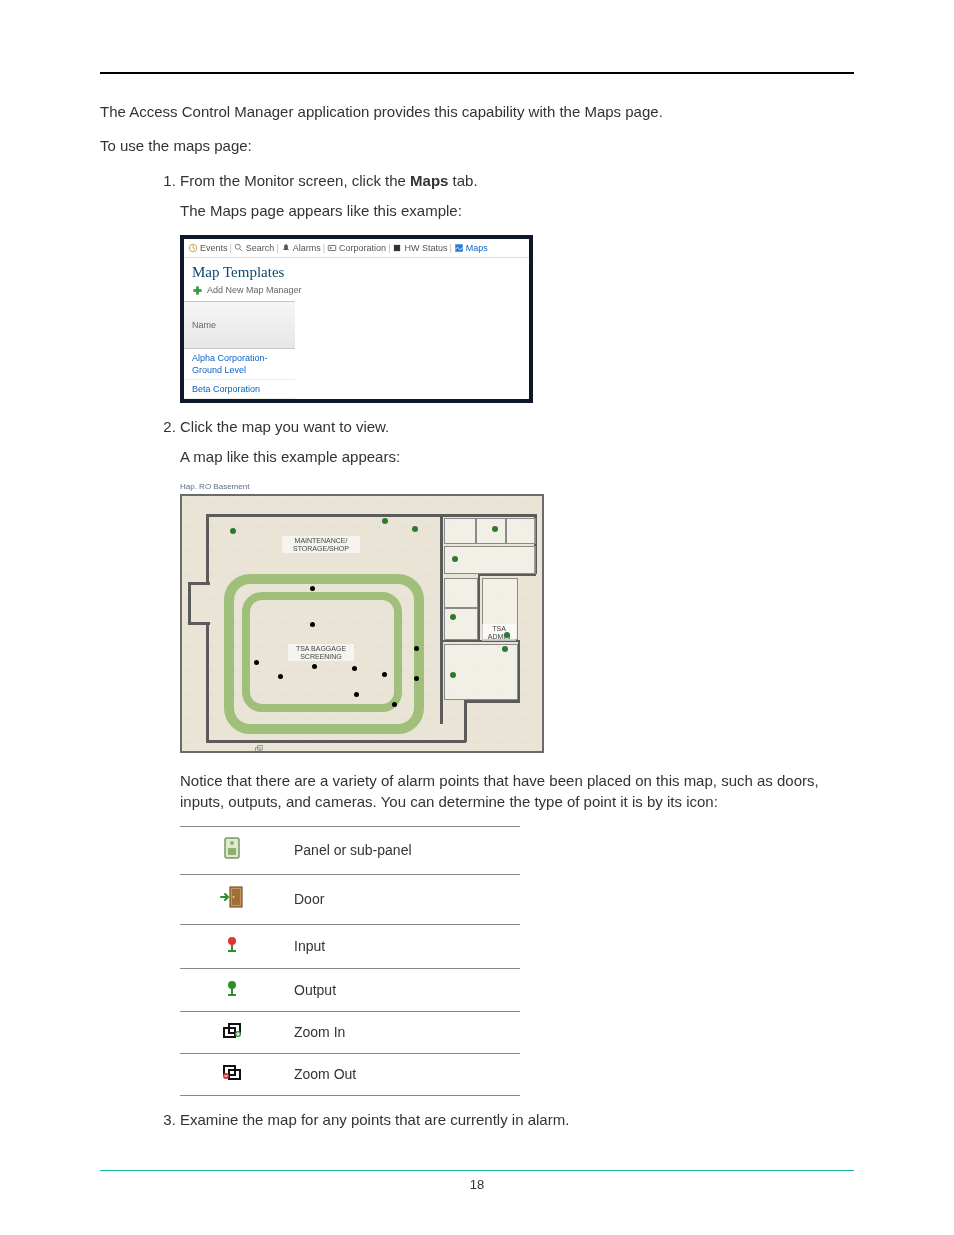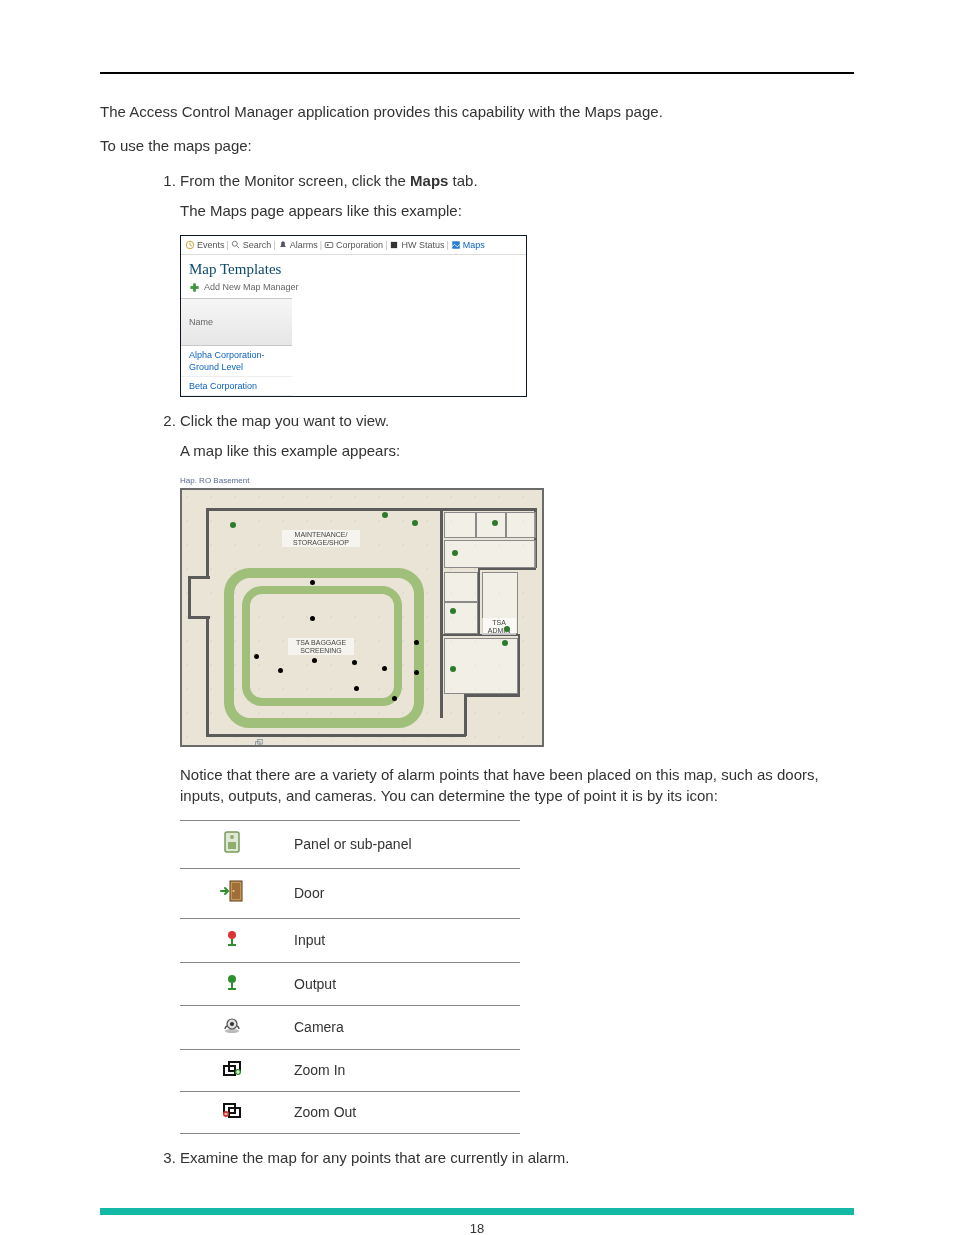--- a/index.html
+++ b/index.html
@@ -13,36 +13,36 @@
     width: 954px;
     margin: 0 auto;
     box-sizing: border-box;
     padding: 72px 100px 40px 100px;
   }
   .rule {
     border-top: 2px solid #000;
     margin-bottom: 28px;
   }
   .rule-bottom {
-    border-top: 7px solid #14b8a6;
+    border-top: 1px solid #14b8a6;
     margin-top: 40px;
     padding-top: 6px;
     text-align: center;
     font-size: 13px;
   }
   p { margin: 0 0 14px 0; line-height: 1.35; }
   ol { margin: 0 0 14px 0; padding-left: 80px; }
   ol > li { margin-bottom: 14px; line-height: 1.35; }
   .sub { margin-top: 10px; }
   b { font-weight: bold; }
 
   
   .shot1 {
     width: 345px;
-    border: 1px solid #0f172a;
+    border: 4px solid #0f172a;
     background: #fff;
     margin-top: 8px;
     font-size: 9px;
   }
   .shot1 .tabs {
     display: flex;
     align-items: center;
     gap: 0;
     padding: 3px 4px;
     border-bottom: 1px solid #ddd;
@@ -349,33 +349,20 @@
                     <rect x="8" y="10" width="2" height="6" fill="#2d8f2d"></rect>
                     <rect x="5" y="15" width="8" height="2" fill="#2d8f2d"></rect>
                   </svg>
             </span>
           </td>
           <td>Output</td>
         </tr>
         <tr>
           <td>
             <span class="icon">
-              <svg width="20" height="18" viewBox="0 0 20 18">
-                    <ellipse cx="10" cy="15" rx="7" ry="2" fill="#bbb"></ellipse>
-                    <path d="M3 13c0-5 14-5 14 0" fill="none" stroke="#555" stroke-width="1.4"></path>
-                    <circle cx="10" cy="8" r="5" fill="#e0e0e0" stroke="#555" stroke-width="1.2"></circle>
-                    <circle cx="10" cy="8" r="2" fill="#333"></circle>
-                  </svg>
-            </span>
-          </td>
-          <td>Camera</td>
-        </tr>
-        <tr>
-          <td>
-            <span class="icon">
               <svg width="20" height="16" viewBox="0 0 20 16">
                     <rect x="7" y="2" width="11" height="9" fill="none" stroke="#111" stroke-width="2"></rect>
                     <rect x="2" y="6" width="11" height="9" fill="none" stroke="#111" stroke-width="2"></rect>
                     <circle cx="16" cy="12" r="3" fill="#2d8f2d"></circle>
                     <path d="M16 10v4M14 12h4" stroke="#fff" stroke-width="1.2"></path>
                   </svg>
             </span>
           </td>
           <td>Zoom In</td>
         </tr>

